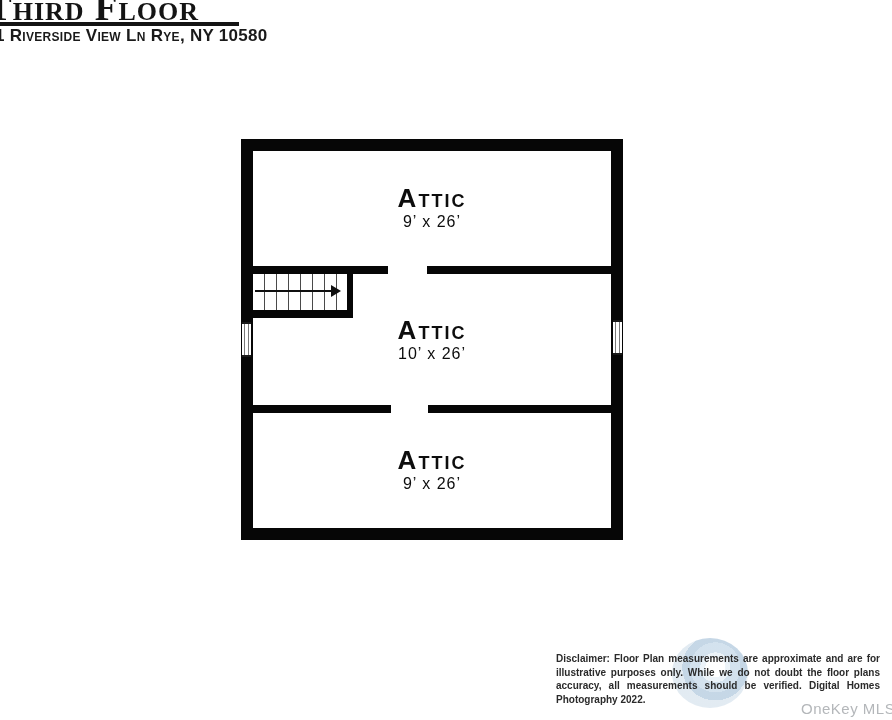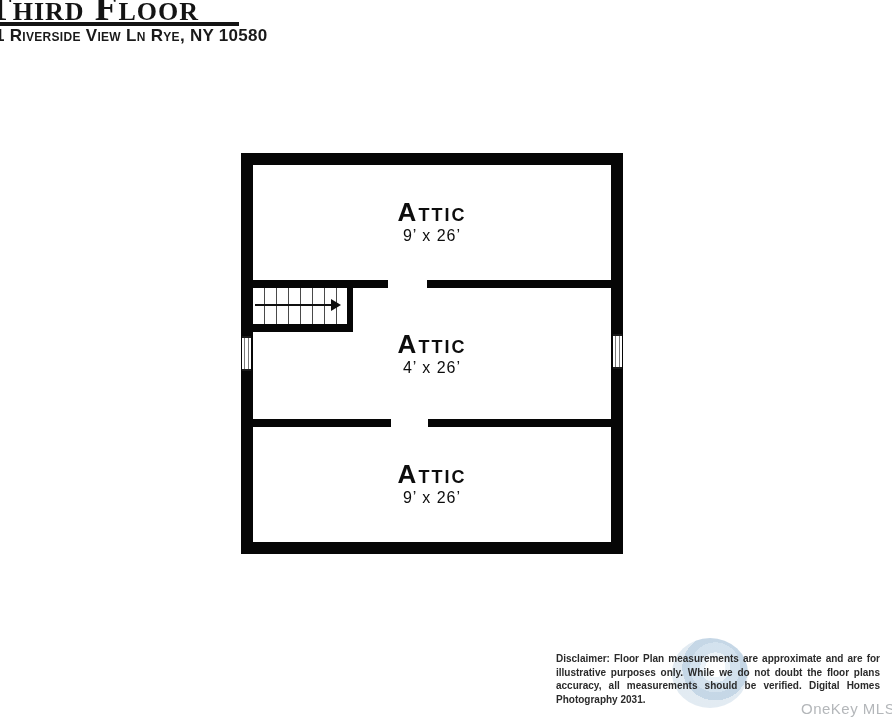--- a/index.html
+++ b/index.html
@@ -50,21 +50,20 @@
   
   .plan {
     position: absolute;
     left: 241px;
     top: 139px;
     width: 382px;
     height: 401px;
     box-sizing: border-box;
     border: 12px solid #060606;
     background: #ffffff;
-    margin-top: 14px;
   }
   .plan * { box-sizing: border-box; }
   .wall {
     position: absolute;
     background: #060606;
   }
   
   .wall1-left  { left: 0;   top: 115px; width: 135px; height: 8px; }
   .wall1-right { left: 174px; top: 115px; width: 184px; height: 8px; }
   .wall2-left  { left: 0;   top: 254px; width: 138px; height: 8px; }
@@ -204,26 +203,26 @@
 
     <div class="window window-left"></div>
     <div class="window window-right"></div>
 
     <div class="room-label room1">
       <div class="room-name">Attic</div>
       <div class="room-dims">9’ x 26’</div>
     </div>
     <div class="room-label room2">
       <div class="room-name">Attic</div>
-      <div class="room-dims">4’ x 26’</div>
+      <div class="room-dims">10’ x 26’</div>
     </div>
     <div class="room-label room3">
       <div class="room-name">Attic</div>
       <div class="room-dims">9’ x 26’</div>
     </div>
 
   </div>
 
   <div class="onekey-logo"></div>
-  <div class="disclaimer">Disclaimer: Floor Plan measurements are approximate and are for illustrative purposes only. While we do not doubt the floor plans accuracy, all measurements should be verified. Digital Homes Photography 2031.</div>
+  <div class="disclaimer">Disclaimer: Floor Plan measurements are approximate and are for illustrative purposes only. While we do not doubt the floor plans accuracy, all measurements should be verified. Digital Homes Photography 2022.</div>
   <div class="mls-text">OneKey MLS</div>
 
 </div>
 
 </body></html>

